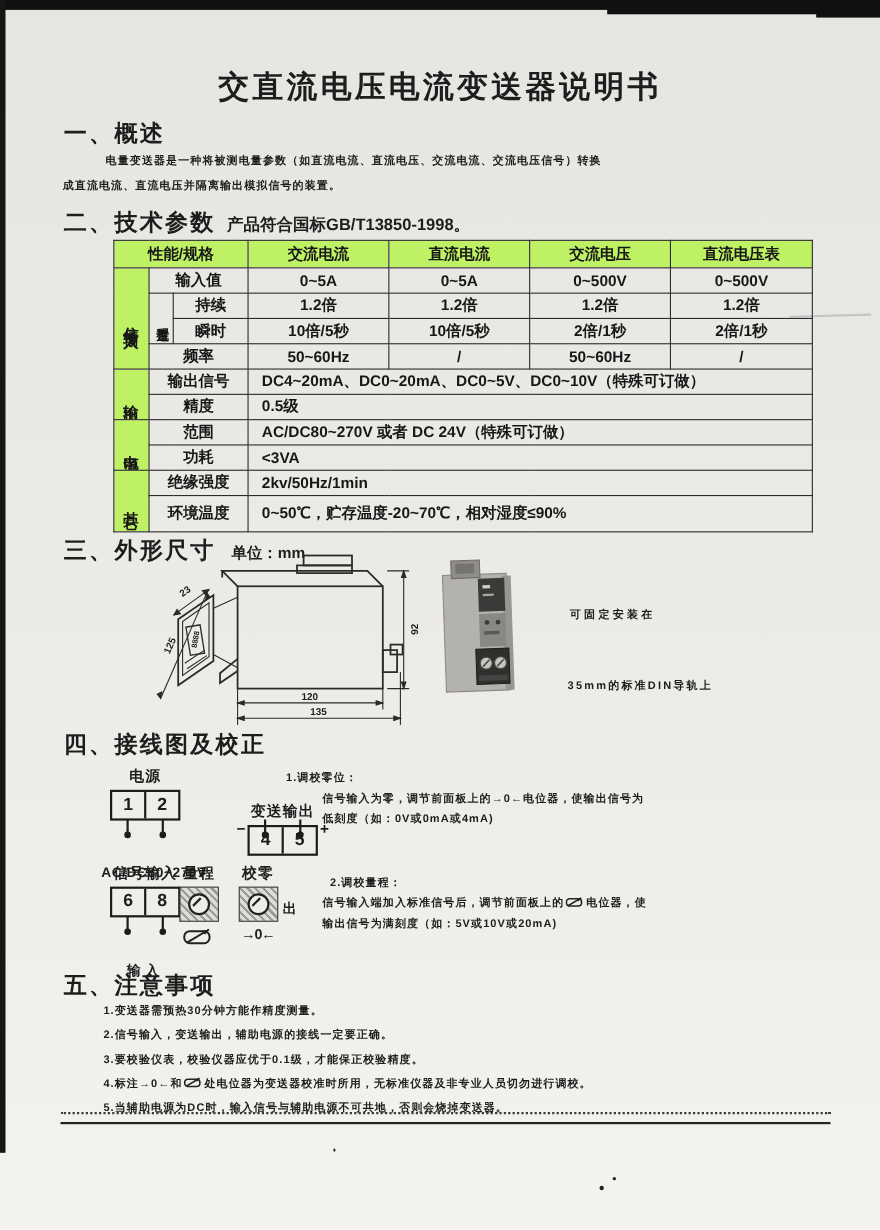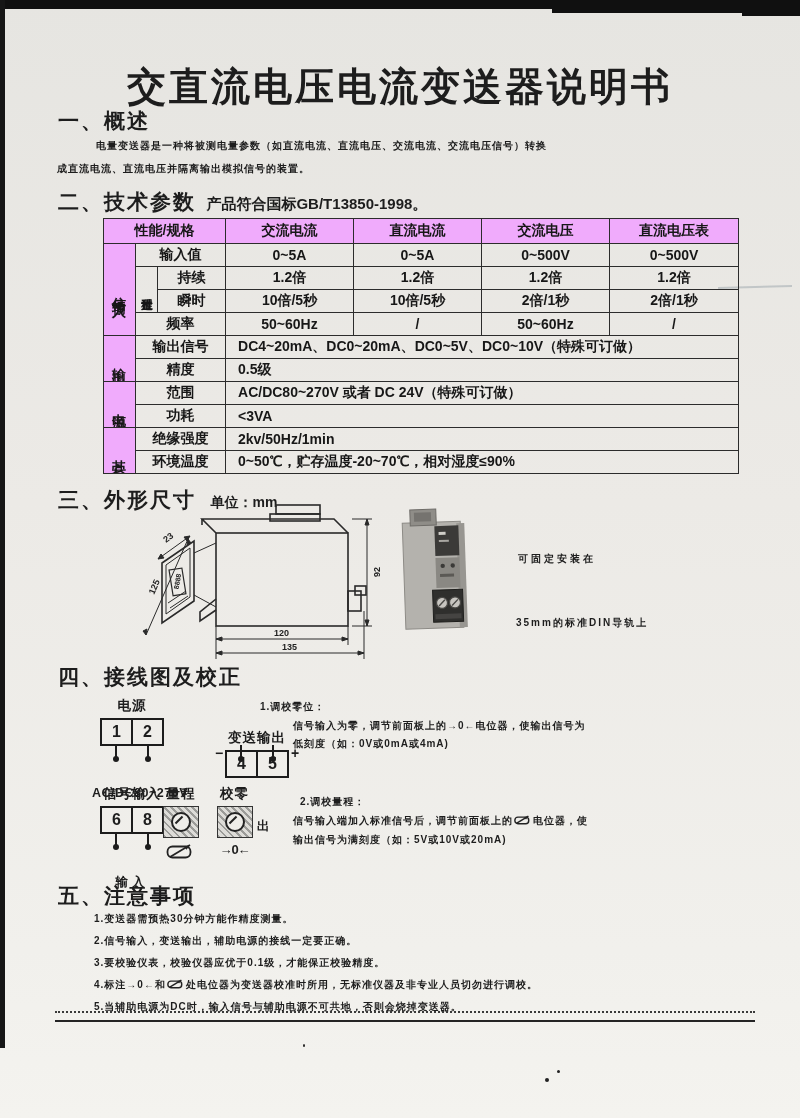--- a/index.html
+++ b/index.html
@@ -9,31 +9,31 @@
     font-family:"Liberation Sans",sans-serif;color:#1d1d1d;
     -webkit-font-smoothing:antialiased;
   }
   .abs{position:absolute;}
   
   .band{background:#101010;}
   .strip{background:#161616;}
   .speck{background:#222;border-radius:50%;}
   .pencil{background:rgba(130,142,152,.38);transform:rotate(-1.5deg);}
   
-  .title{font-size:39px;font-weight:800;letter-spacing:3px;white-space:nowrap;}
+  .title{font-size:28px;font-weight:800;letter-spacing:3px;white-space:nowrap;}
   .h{font-size:21px;font-weight:800;letter-spacing:2px;white-space:nowrap;}
   .subnote{font-size:15px;font-weight:700;letter-spacing:0;}
   .body-txt{font-size:10px;font-weight:700;letter-spacing:1px;white-space:nowrap;}
   
   table.specs{border-collapse:collapse;table-layout:fixed;}
   table.specs th,table.specs td{
     border:1.5px solid #2c2c2c;padding:0 2px;font-size:14px;overflow:hidden;
     text-align:center;vertical-align:middle;color:#171717;
   }
-  table.specs .gray{background:#f0abfc;}
+  table.specs .gray{background:#bef264;}
   table.specs th{font-weight:800;}
   table.specs td.lbl{font-weight:800;}
   table.specs td.val{font-weight:700;}
   table.specs td.wide{text-align:left;padding-left:12px;font-weight:700;}
   .vert{writing-mode:vertical-rl;text-orientation:upright;letter-spacing:2px;font-size:14px;margin:0 auto;}
   .vert.sm{font-size:11.5px;letter-spacing:0;}
   
   .tb-title{font-size:13.5px;font-weight:800;text-align:center;letter-spacing:1px;}
   .tb-box{display:flex;border:2px solid #1c1c1c;background:transparent;}
   .tb-cell{width:30px;height:24px;line-height:24px;text-align:center;font-size:16px;font-weight:700;}
@@ -152,21 +152,21 @@
     <td class="lbl" colspan="2">功耗</td>
     <td class="wide" colspan="4">&lt;3VA</td>
   </tr>
   <tr style="height:23px">
     <th class="gray" rowspan="2">
           <div class="vert">其它</div>
         </th>
     <td class="lbl" colspan="2">绝缘强度</td>
     <td class="wide" colspan="4">2kv/50Hz/1min</td>
   </tr>
-  <tr style="height:23px">
+  <tr style="height:33px">
     <td class="lbl" colspan="2">环境温度</td>
     <td class="wide" colspan="4">0~50℃，贮存温度-20~70℃，相对湿度≤90%</td>
   </tr>
 </tbody>
   </table>
 
 <div class="abs" style="left:58px;top:486px;white-space:nowrap;">
   <span class="h">三、外形尺寸</span>
   <span style="font-size:14px;font-weight:800;margin-left:10px;">单位：mm</span>
 </div>

